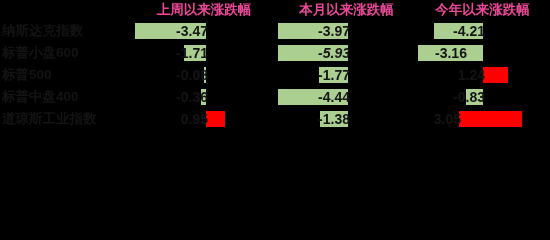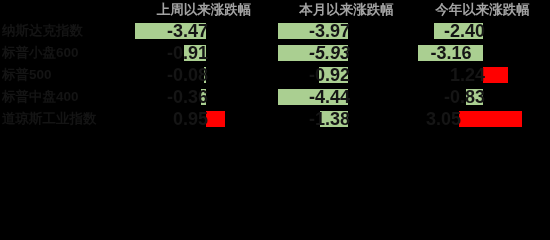--- a/index.html
+++ b/index.html
@@ -30,21 +30,21 @@
     width: 550px;
     height: 20px;
   }
   .col-header {
     position: absolute;
     top: 1px;
     height: 18px;
     line-height: 18px;
     font-size: 13.5px;
     font-weight: 700;
-    color: #a3a3a3;
+    color: #ec4899;
     white-space: nowrap;
     text-align: center;
   }
 
   
   .data-row {
     position: absolute;
     left: 0;
     width: 550px;
     height: 22px;
@@ -82,21 +82,21 @@
   }
   .bar.pos {
     background: #ff0000;
   }
 
   .cell-value {
     position: absolute;
     top: 0;
     height: 22px;
     line-height: 22px;
-    font-size: 18px;
+    font-size: 14px;
     font-weight: 700;
     color: #151515;
     white-space: nowrap;
     text-align: right;
   }
 </style>
 </head>
 <body>
 
 <div id="table-root">
@@ -113,47 +113,47 @@
         <div class="cell" style="left: 132px; width: 144px;">
           <div class="bar neg" style="left: 2.865px; width: 71.135px;"></div>
           <div class="cell-value" style="left: 0px; width: 76px;">-3.47</div>
         </div>
         <div class="cell" style="left: 278px; width: 137px;">
           <div class="bar neg" style="left: 0px; width: 70px;"></div>
           <div class="cell-value" style="left: 0px; width: 72px;">-3.97</div>
         </div>
         <div class="cell" style="left: 417px; width: 131px;">
           <div class="bar neg" style="left: 16.8px; width: 49.2px;"></div>
-          <div class="cell-value" style="left: 0px; width: 68px;">-2.40</div>
+          <div class="cell-value" style="left: 0px; width: 68px;">-4.21</div>
         </div>
       </div>
       <div class="data-row" style="top: 42px;">
         <div class="row-label">标普小盘600</div>
         <div class="cell" style="left: 132px; width: 144px;">
           <div class="bar neg" style="left: 51.86px; width: 22.14px;"></div>
-          <div class="cell-value" style="left: 0px; width: 76px;">-0.91</div>
+          <div class="cell-value" style="left: 0px; width: 76px;">-1.71</div>
         </div>
         <div class="cell" style="left: 278px; width: 137px;">
           <div class="bar neg" style="left: 0px; width: 70px;"></div>
           <div class="cell-value" style="left: 0px; width: 72px; font-style: italic;">-5.93</div>
         </div>
         <div class="cell" style="left: 417px; width: 131px;">
           <div class="bar neg" style="left: 1.22px; width: 64.78px;"></div>
           <div class="cell-value" style="left: 0px; width: 68px; text-align: center;">-3.16</div>
         </div>
       </div>
       <div class="data-row" style="top: 64px; padding-left: 43px;">
         <div class="row-label">标普500</div>
         <div class="cell" style="left: 132px; width: 144px;">
           <div class="bar neg" style="left: 72.36px; width: 1.64px;"></div>
           <div class="cell-value" style="left: 0px; width: 76px;">-0.08</div>
         </div>
         <div class="cell" style="left: 278px; width: 137px;">
           <div class="bar neg" style="left: 40.89px; width: 29.11px;"></div>
-          <div class="cell-value" style="left: 0px; width: 72px;">-0.92</div>
+          <div class="cell-value" style="left: 0px; width: 72px;">-1.77</div>
         </div>
         <div class="cell" style="left: 417px; width: 131px;">
           <div class="bar pos" style="left: 66px; width: 25.42px;"></div>
           <div class="cell-value" style="left: 0px; width: 68px;">1.24</div>
         </div>
       </div>
       <div class="data-row" style="top: 86px;">
         <div class="row-label">标普中盘400</div>
         <div class="cell" style="left: 132px; width: 144px;">
           <div class="bar neg" style="left: 69.49px; width: 4.51px;"></div>

